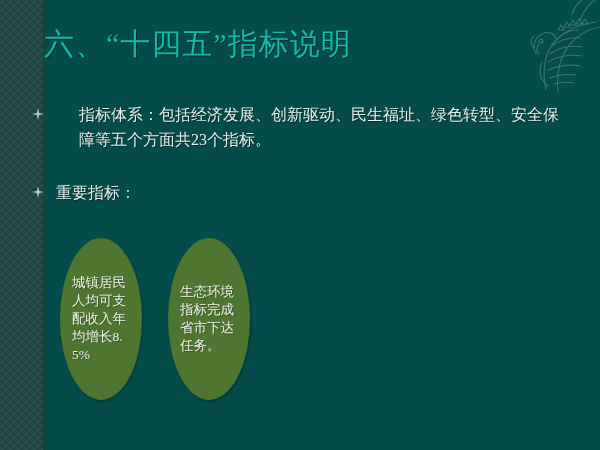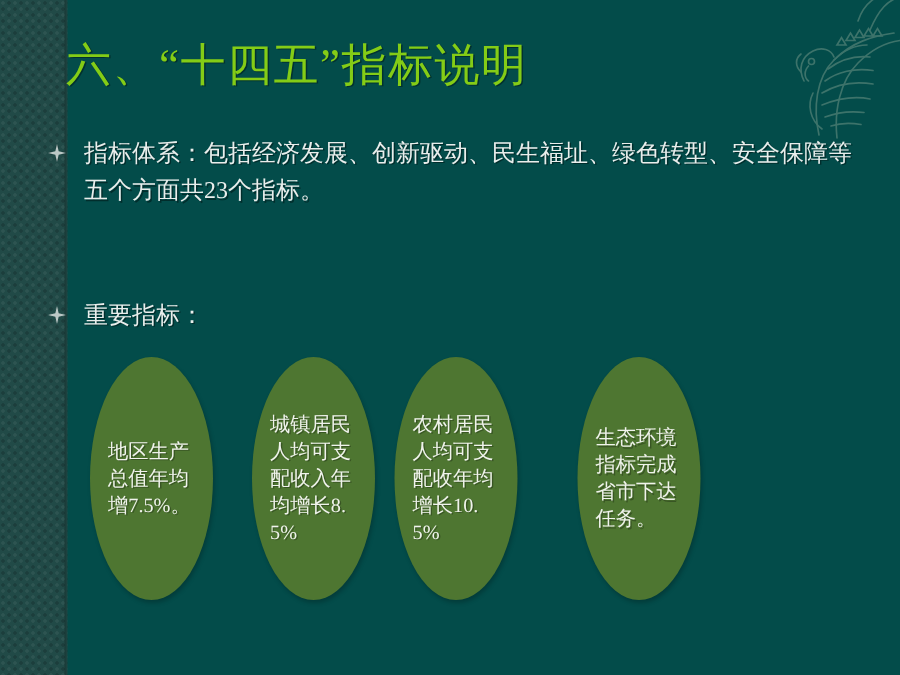--- a/index.html
+++ b/index.html
@@ -48,39 +48,39 @@
     opacity: 0.38;
     pointer-events: none;
   }
 
   
   #title {
     position: absolute;
     left: 44px;
     top: 24px;
     width: 470px;
-    color: #84cc16;
+    color: #14b8a6;
     font-size: 30px;
     line-height: 40px;
     letter-spacing: 1px;
     white-space: nowrap;
     text-shadow: 1px 1px 0 rgba(0,0,0,0.35);
   }
 
   
   .bullet-row {
     position: absolute;
     display: flex;
     align-items: flex-start;
     color: #e9eeec;
     font-size: 16px;
     line-height: 25px;
   }
-  #bullet-1 { left: 32px; top: 90px; width: 540px; }
-  #bullet-2 { left: 32px; top: 198px; width: 400px; }
+  #bullet-1 { left: 32px; top: 102px; width: 540px; gap: 23px; }
+  #bullet-2 { left: 32px; top: 180px; width: 400px; }
 
   .bullet-marker {
     flex: 0 0 auto;
     width: 14px;
     height: 14px;
     margin-top: 6px;
     margin-right: 10px;
     position: relative;
   }
   .bullet-marker svg { display: block; }
@@ -176,26 +176,20 @@
     <span class="bullet-marker">
       <svg viewBox="0 0 14 14" width="12" height="12" xmlns="http://www.w3.org/2000/svg">
         <path d="M7 0 L8.3 5.7 L14 7 L8.3 8.3 L7 14 L5.7 8.3 L0 7 L5.7 5.7 Z" fill="#bcc8c6"></path>
       </svg>
     </span>
     <span class="bullet-text">重要指标：</span>
   </div>
 
   <div id="ovals">
     <div class="oval">
-      <span class="oval-text">地区生产总值年均增7.5%。</span>
-    </div>
-    <div class="oval">
       <span class="oval-text">城镇居民人均可支配收入年均增长8.5%</span>
-    </div>
-    <div class="oval">
-      <span class="oval-text">农村居民人均可支配收年均增长10.5%</span>
     </div>
     <div class="oval">
       <span class="oval-text">生态环境指标完成省市下达任务。</span>
     </div>
   </div>
 
 </div>
 
 </body></html>

